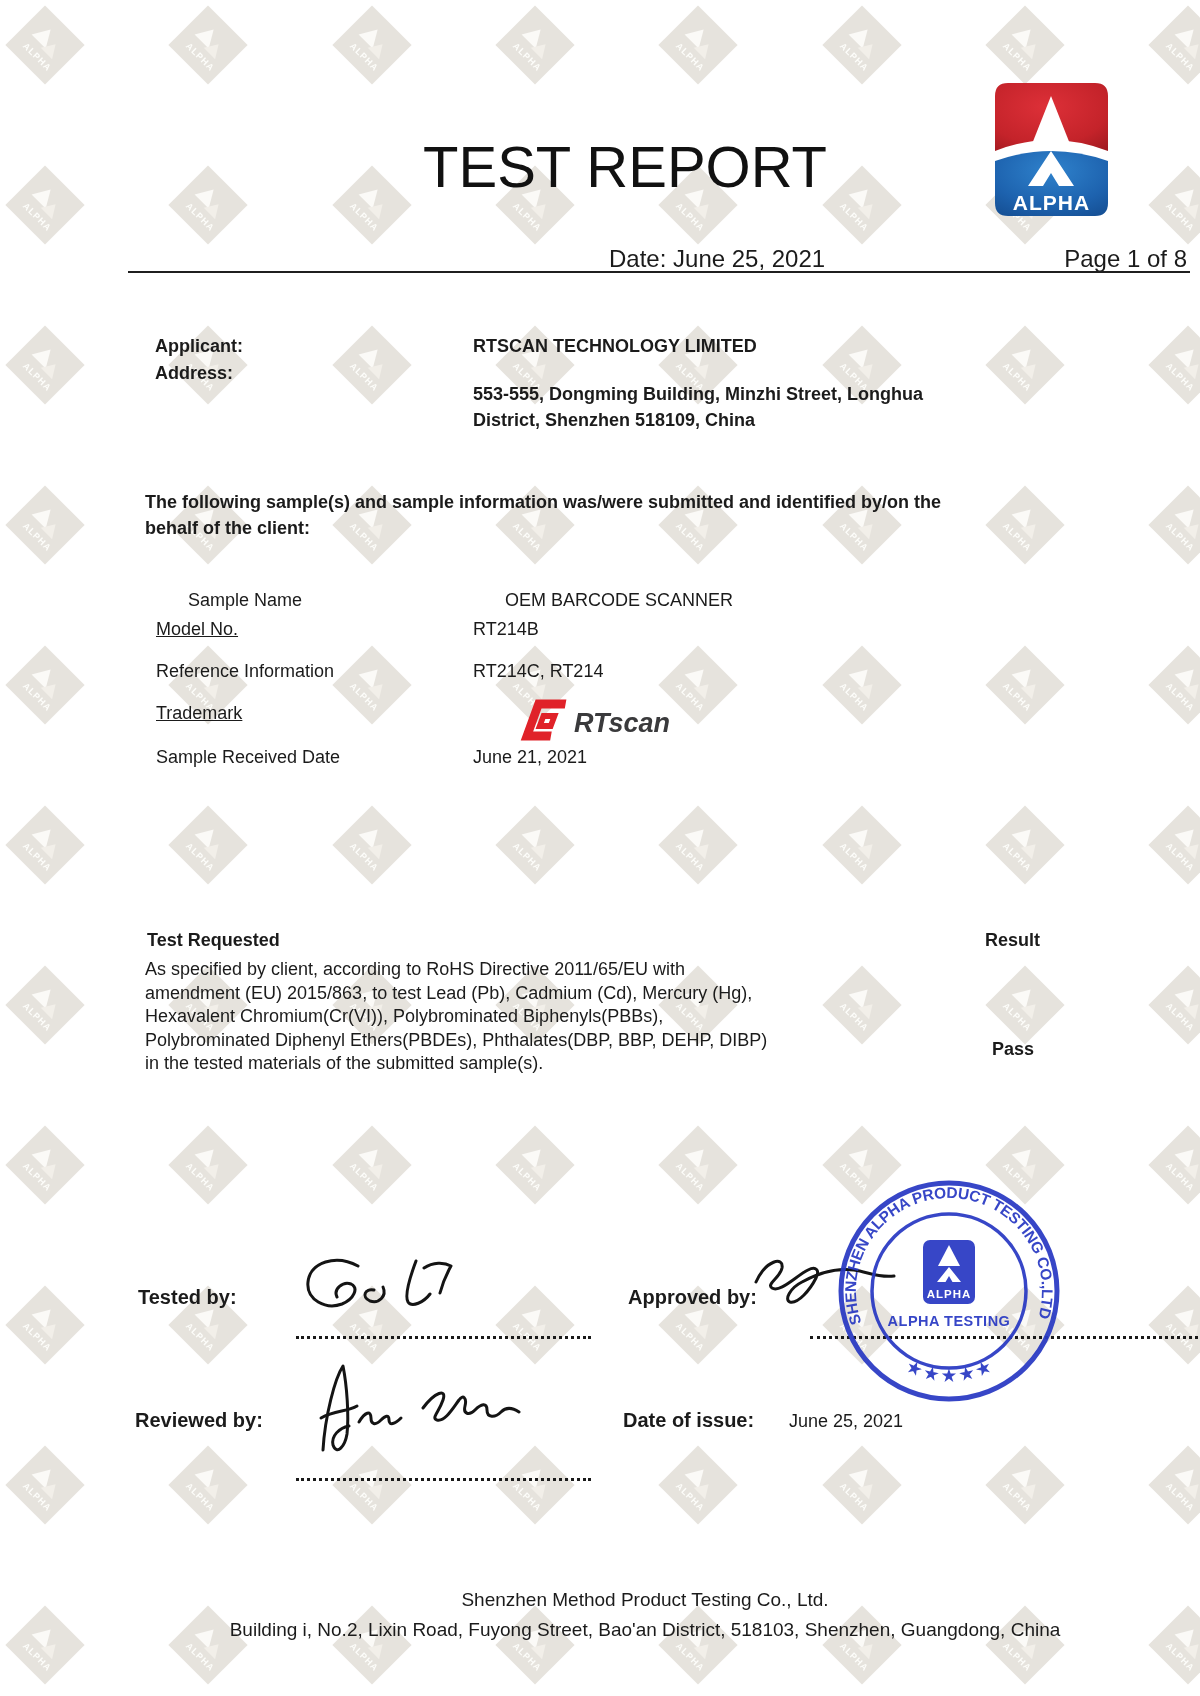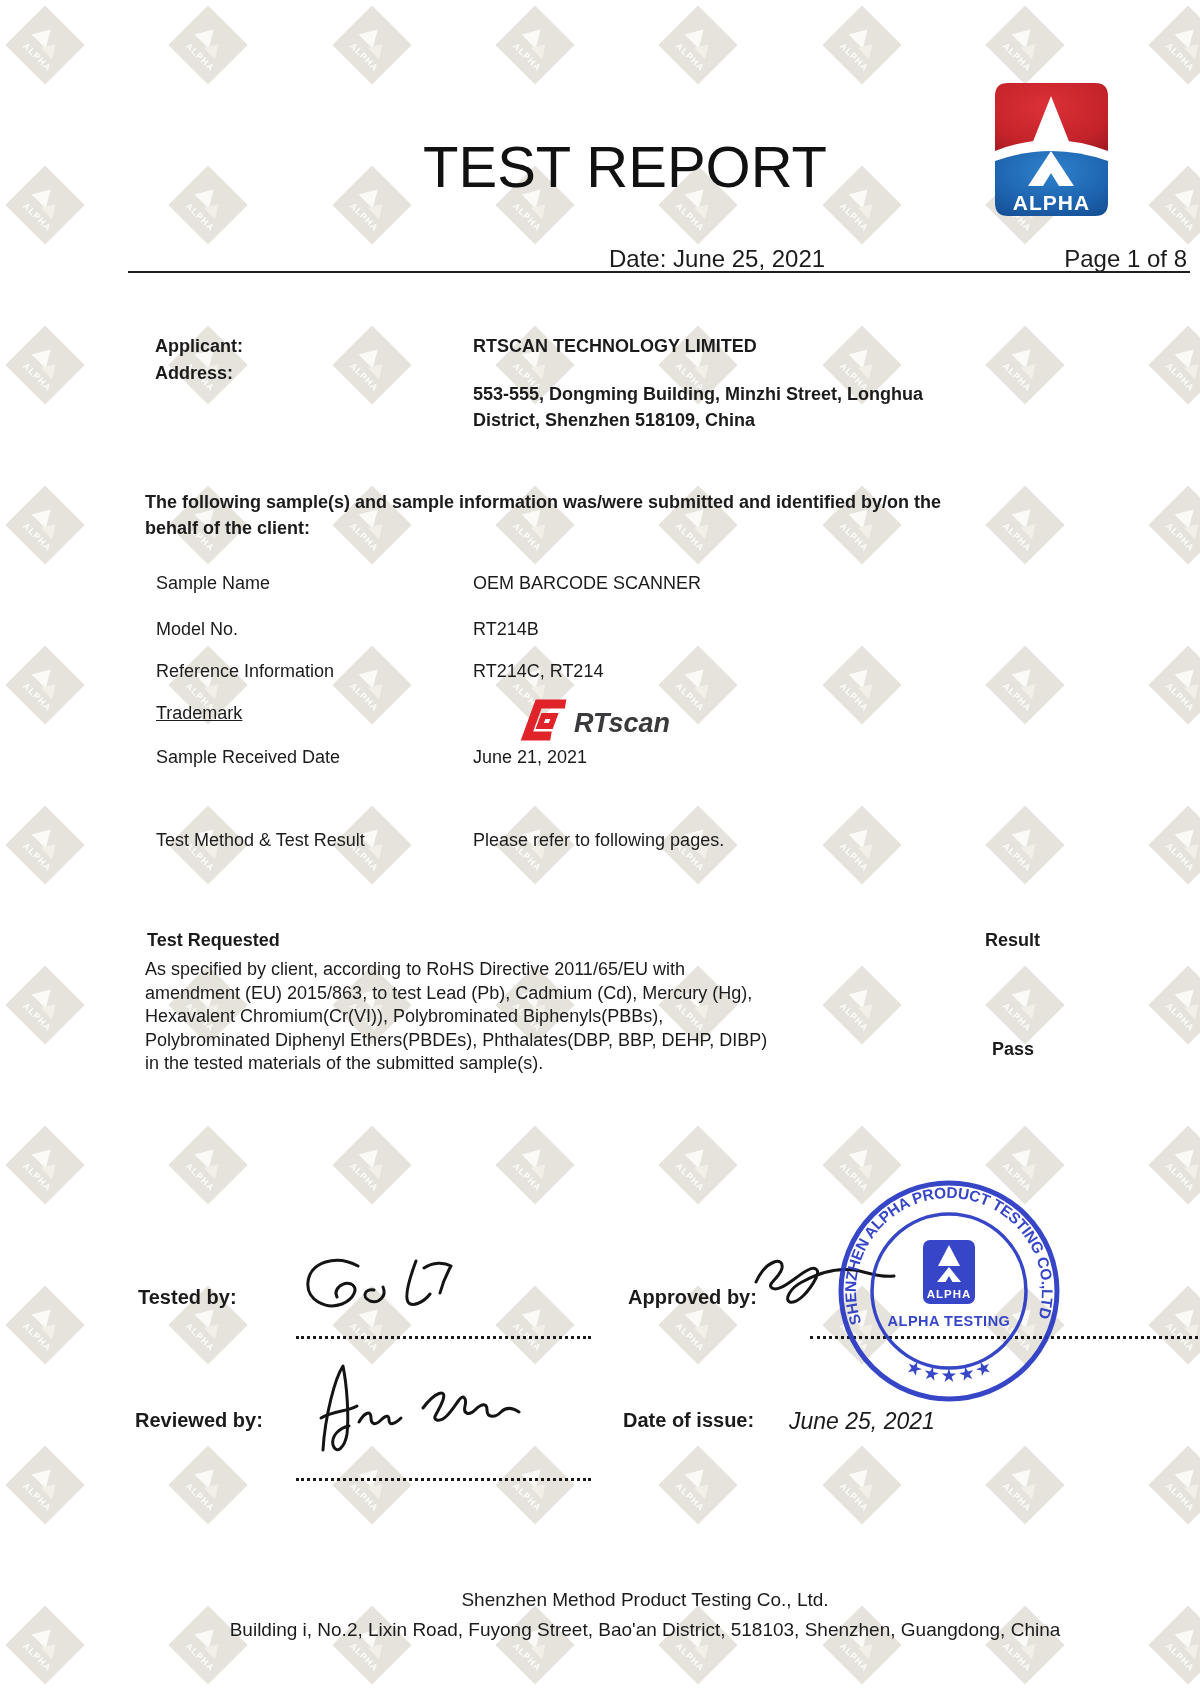--- a/index.html
+++ b/index.html
@@ -517,25 +517,25 @@
 
   <div class="ct b18 lab-col" style="top:333px;">Applicant:</div>
   <div class="ct b18 val-col" style="top:333px;">RTSCAN TECHNOLOGY LIMITED</div>
   <div class="ct b18 lab-col" style="top:360px;">Address:</div>
   <div class="ct b18 val-col preline" style="top:381px;width:575px;">553-555, Dongming Building, Minzhi Street, Longhua
 District, Shenzhen 518109, China</div>
 
   <div class="ct b18 preline" style="left:145px;top:490px;width:1020px;line-height:25.5px;">The following sample(s) and sample information was/were submitted and identified by/on the
 behalf of the client:</div>
 
-  <div class="srow" style="top:572px;">
+  <div class="srow" style="top:589px;margin-left:32px;">
     <span>Sample Name</span>
     <span class="cv">OEM BARCODE SCANNER</span>
   </div>
-  <div class="srow" style="top:618px;">
+  <div class="srow" style="top:618px;text-decoration:underline;">
     <span>Model No.</span>
     <span class="cv">RT214B</span>
   </div>
   <div class="srow" style="top:660px;">
     <span>Reference Information</span>
     <span class="cv">RT214C, RT214</span>
   </div>
   <div class="srow" style="top:702px;text-decoration:underline;">
     <span>Trademark</span>
   </div>
@@ -543,24 +543,20 @@
     <g transform="translate(7,0) skewX(-10)">
       <path d="M45,8 L18,8 L12,40 L36,40" stroke="#e02229" stroke-width="9" fill="none"></path>
       <path d="M25,20 L36,20 L34,30 L23,30 Z" stroke="#e02229" stroke-width="6" fill="none"></path>
     </g>
   </svg>
   <div class="tm-text">RTscan</div>
   <div class="srow" style="top:746px;">
     <span>Sample Received Date</span>
     <span class="cv">June 21, 2021</span>
   </div>
-  <div class="srow" style="top:829px;">
-    <span>Test Method &amp; Test Result</span>
-    <span class="cv">Please refer to following pages.</span>
-  </div>
 
   <div class="ct b18" style="left:147px;top:927px;">Test Requested</div>
   <div class="ct b18" style="left:985px;top:927px;">Result</div>
   <div class="ct tr-body preline">As specified by client, according to RoHS Directive 2011/65/EU with
 amendment (EU) 2015/863, to test Lead (Pb), Cadmium (Cd), Mercury (Hg),
 Hexavalent Chromium(Cr(VI)), Polybrominated Biphenyls(PBBs),
 Polybrominated Diphenyl Ethers(PBDEs), Phthalates(DBP, BBP, DEHP, DIBP)
 in the tested materials of the submitted sample(s).</div>
   <div class="ct b18" style="left:992px;top:1036px;">Pass</div>
 
@@ -606,18 +602,18 @@
     <g stroke="#141414" stroke-width="3" fill="none" stroke-linecap="round" stroke-linejoin="round">
       <path d="M28,94 C30,60 40,22 48,10 C52,30 54,60 52,78 C50,90 42,100 38,89 C36,80 44,72 54,70"></path>
       <path d="M26,62 C40,54 52,56 62,50"></path>
       <path d="M64,66 C70,56 76,54 76,62 C76,68 80,70 86,64 C90,60 94,58 94,64 C94,70 100,68 106,62"></path>
       <path d="M128,52 C140,36 152,32 148,44 C144,56 136,62 142,64 C150,66 158,52 164,44 C168,38 172,42 170,50 C168,58 174,60 180,54 C186,48 192,46 192,54 C192,62 200,62 206,56 C212,50 218,52 224,56"></path>
     </g>
   </svg>
   <div class="dots" style="left:296px;top:1478px;width:295px;"></div>
 
   <div class="ct sig-label" style="left:623px;top:1408px;">Date of issue:</div>
-  <div class="ct r18" style="left:789px;top:1409px;font-size:23px;font-style:italic;">June 25, 2021</div>
+  <div class="ct r18" style="left:789px;top:1409px;font-size:18px;">June 25, 2021</div>
 
   <div class="ct footer-line" style="top:1587px;">Shenzhen Method Product Testing Co., Ltd.</div>
   <div class="ct footer-line" style="top:1617px;">Building i, No.2, Lixin Road, Fuyong Street, Bao'an District, 518103, Shenzhen, Guangdong, China</div>
 
 </div>
 
 </body></html>

